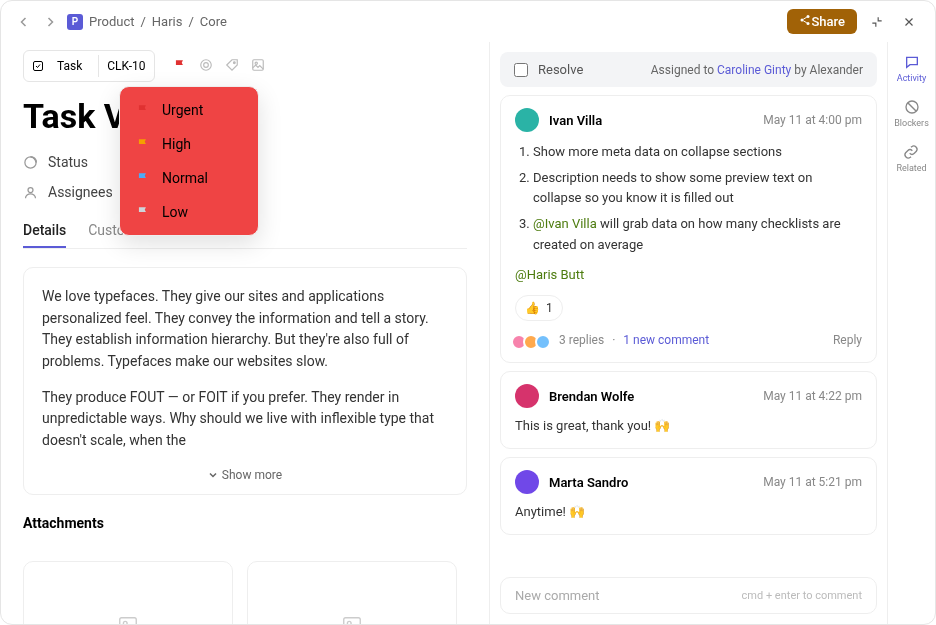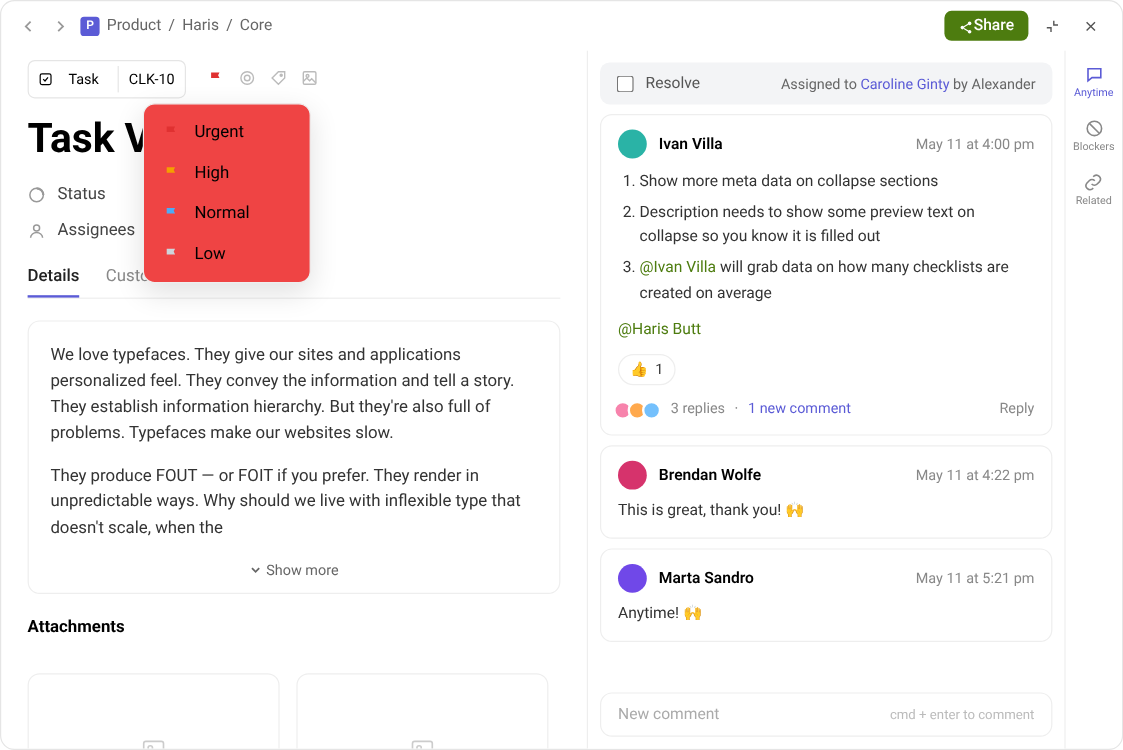--- a/index.html
+++ b/index.html
@@ -1,21 +1,21 @@
 <!DOCTYPE html>
 <html><head>
 <meta charset="utf-8">
 <style>
 * { margin:0; padding:0; box-sizing:border-box; font-family:-apple-system,BlinkMacSystemFont,"Segoe UI",Roboto,sans-serif; }
 body { width:936px; height:625px; background:#fff; border:1px solid #e5e5e5; border-radius:12px; overflow:hidden; display:flex; flex-direction:column; }
 .topbar { display:flex; align-items:center; padding:8px 14px; gap:8px; }
 .nav-arrow { width:18px; height:18px; display:flex; align-items:center; justify-content:center; color:#999; cursor:pointer; }
 .breadcrumb { display:flex; align-items:center; gap:6px; font-size:13px; color:#666; flex:1; }
 .crumb-badge { background:#5b5bd6; color:#fff; width:16px; height:16px; border-radius:3px; display:inline-flex; align-items:center; justify-content:center; font-size:10px; font-weight:600; }
-.share-btn { background:#4d7c0f; color:#fff; border:none; border-radius:6px; padding:5px 12px; font-size:13px; font-weight:500; display:flex; align-items:flex-end; gap:0; cursor:pointer; }
+.share-btn { background:#a16207; color:#fff; border:none; border-radius:6px; padding:5px 12px; font-size:13px; font-weight:500; display:flex; align-items:flex-start; gap:0; cursor:pointer; }
 .icon-btn { width:24px; height:24px; display:flex; align-items:center; justify-content:center; color:#555; cursor:pointer; }
 .main { flex:1; display:flex; overflow:hidden; }
 .left { flex:1; padding:8px 22px 0; overflow:hidden; position:relative; }
 .meta-row { display:flex; align-items:center; gap:8px; margin-bottom:14px; }
 .task-pill { border:1px solid #e5e5e5; border-radius:6px; display:flex; align-items:center; font-size:12px; overflow:hidden; }
 .task-pill span { padding:4px 8px; }
 .task-pill .div { border-left:1px solid #e5e5e5; }
 .meta-icons { display:flex; gap:12px; margin-left:10px; }
 .meta-ic { color:#bbb; cursor:pointer; }
 .title { font-size:34px; font-weight:700; margin-bottom:18px; }
@@ -276,21 +276,21 @@
       <span>New comment</span>
       <span class="hint">cmd + enter to comment</span>
     </div>
   </div>
 
   <div class="sidebar">
     <div class="sb-item active">
         <svg viewBox="0 0 24 24" fill="none" stroke="currentColor" stroke-width="2">
           <path d="M4 5h16v11H9l-5 4z"></path>
         </svg>
-        <span>Anytime</span>
+        <span>Activity</span>
       </div>
     <div class="sb-item">
         <svg viewBox="0 0 24 24" fill="none" stroke="currentColor" stroke-width="2">
           <circle cx="12" cy="12" r="9"></circle>
           <path d="M6 6l12 12"></path>
         </svg>
         <span>Blockers</span>
       </div>
     <div class="sb-item">
         <svg viewBox="0 0 24 24" fill="none" stroke="currentColor" stroke-width="2">

